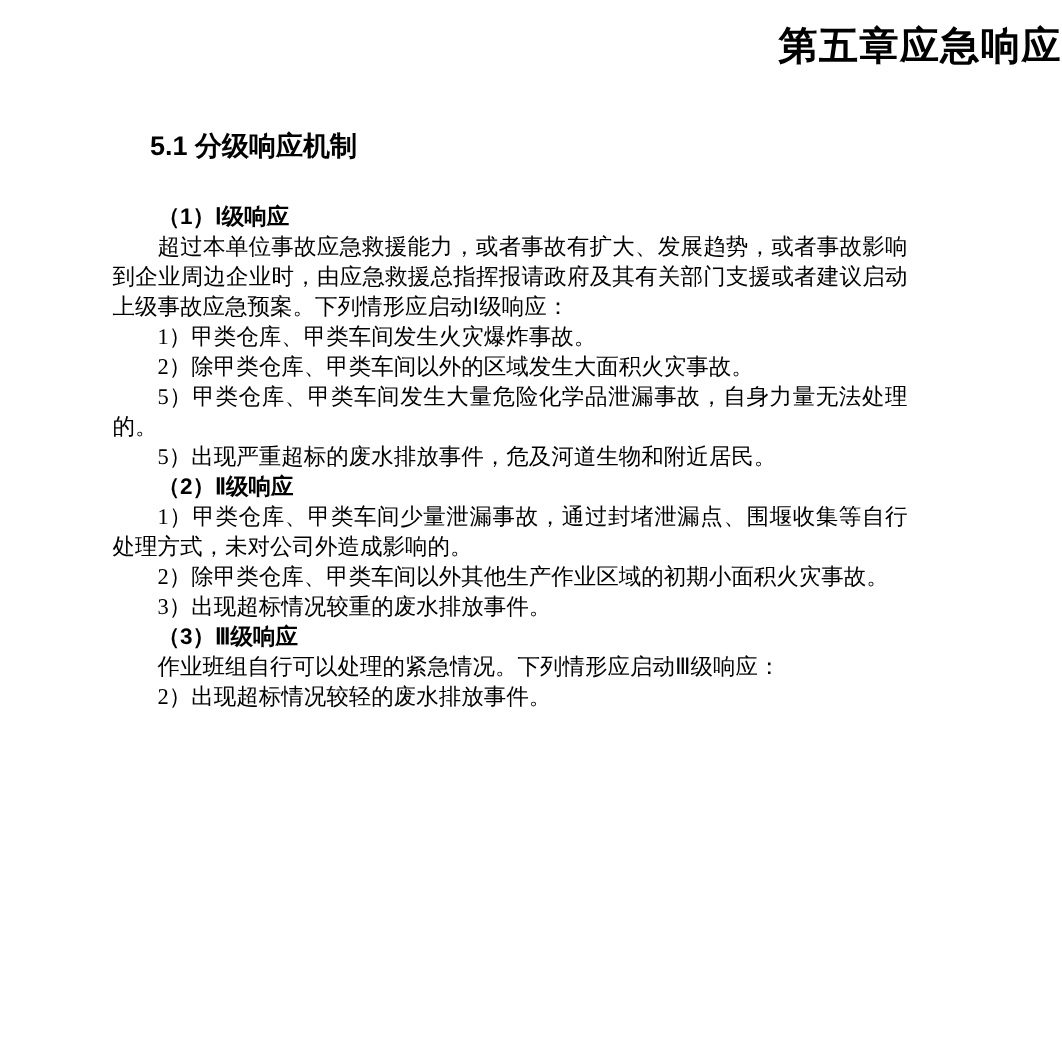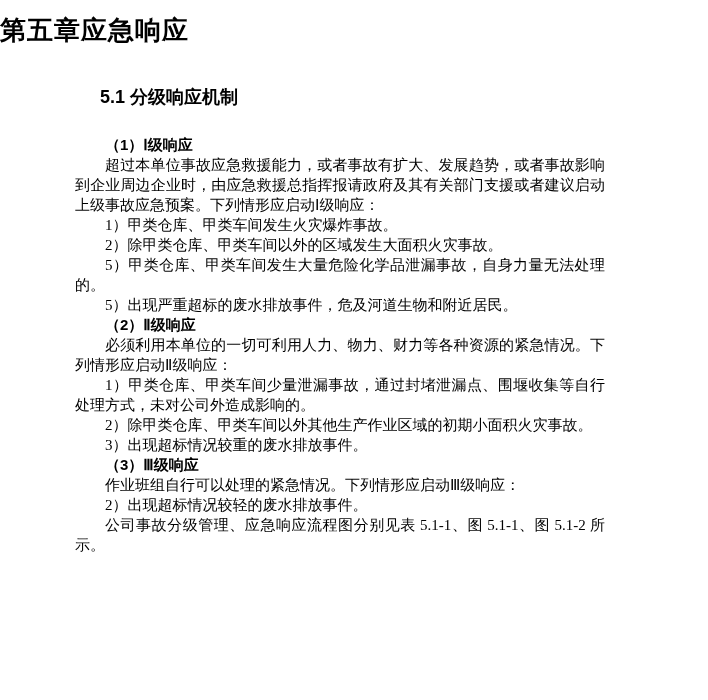--- a/index.html
+++ b/index.html
@@ -11,21 +11,21 @@
     position: relative;
     width: 708px;
     height: 700px;
     background: #ffffff;
     color: #000000;
     overflow: hidden;
   }
   .chapter-title {
     margin: 0;
     padding-top: 15px;
-    text-align: left;
+    text-align: right;
     font-family: "Liberation Sans", sans-serif;
     font-weight: bold;
     font-size: 26px;
     line-height: 30px;
     letter-spacing: 1px;
   }
   .section-heading {
     margin: 42px 0 16px 100px;
     font-family: "Liberation Sans", sans-serif;
     font-weight: bold;
@@ -60,23 +60,21 @@
   <h2 class="section-heading">5.1 分级响应机制</h2>
 
   <div class="content">
     <p class="para sub">（1）Ⅰ级响应</p>
     <p class="para">超过本单位事故应急救援能力，或者事故有扩大、发展趋势，或者事故影响到企业周边企业时，由应急救援总指挥报请政府及其有关部门支援或者建议启动上级事故应急预案。下列情形应启动Ⅰ级响应：</p>
     <p class="para">1）甲类仓库、甲类车间发生火灾爆炸事故。</p>
     <p class="para">2）除甲类仓库、甲类车间以外的区域发生大面积火灾事故。</p>
     <p class="para">5）甲类仓库、甲类车间发生大量危险化学品泄漏事故，自身力量无法处理的。</p>
     <p class="para">5）出现严重超标的废水排放事件，危及河道生物和附近居民。</p>
     <p class="para sub">（2）Ⅱ级响应</p>
-    <p class="para">必须利用本单位的一切可利用人力、物力、财力等各种资源的紧急情况。下列情形应启动Ⅱ级响应：</p>
     <p class="para">1）甲类仓库、甲类车间少量泄漏事故，通过封堵泄漏点、围堰收集等自行处理方式，未对公司外造成影响的。</p>
     <p class="para">2）除甲类仓库、甲类车间以外其他生产作业区域的初期小面积火灾事故。</p>
     <p class="para">3）出现超标情况较重的废水排放事件。</p>
     <p class="para sub">（3）Ⅲ级响应</p>
     <p class="para">作业班组自行可以处理的紧急情况。下列情形应启动Ⅲ级响应：</p>
     <p class="para">2）出现超标情况较轻的废水排放事件。</p>
-    <p class="para">公司事故分级管理、应急响应流程图分别见表 5.1-1、图 5.1-1、图 5.1-2 所示。</p>
   </div>
 
 </div>
 
 </body></html>

